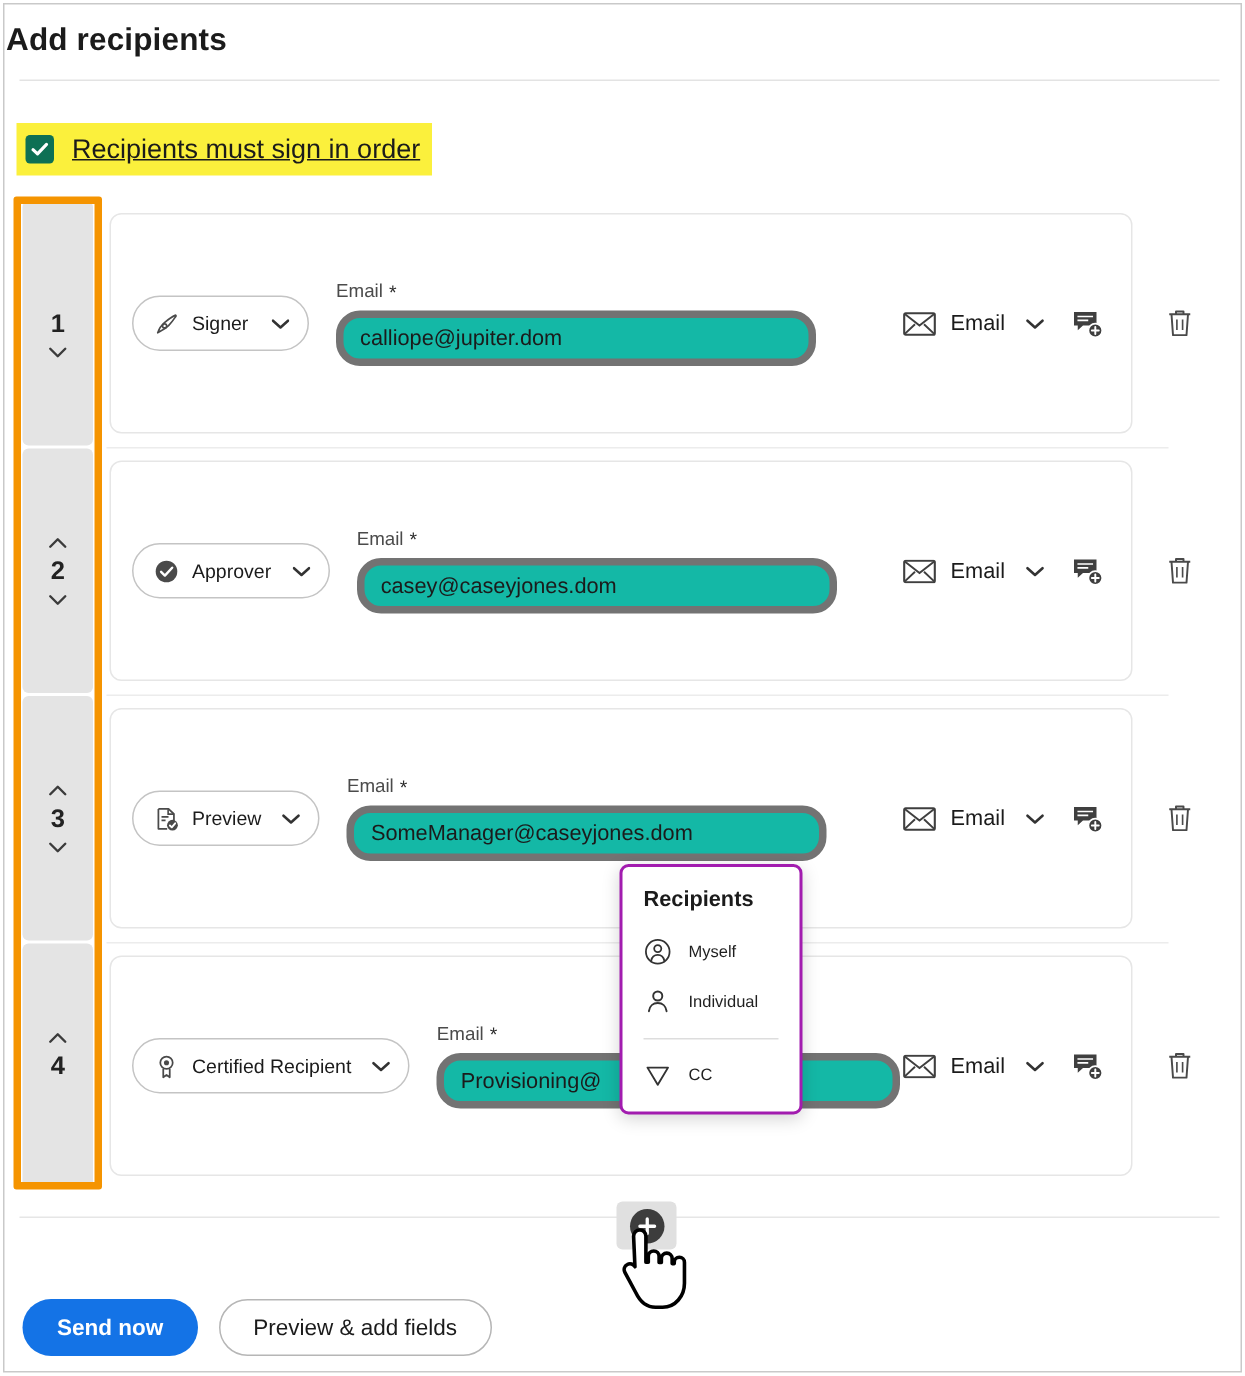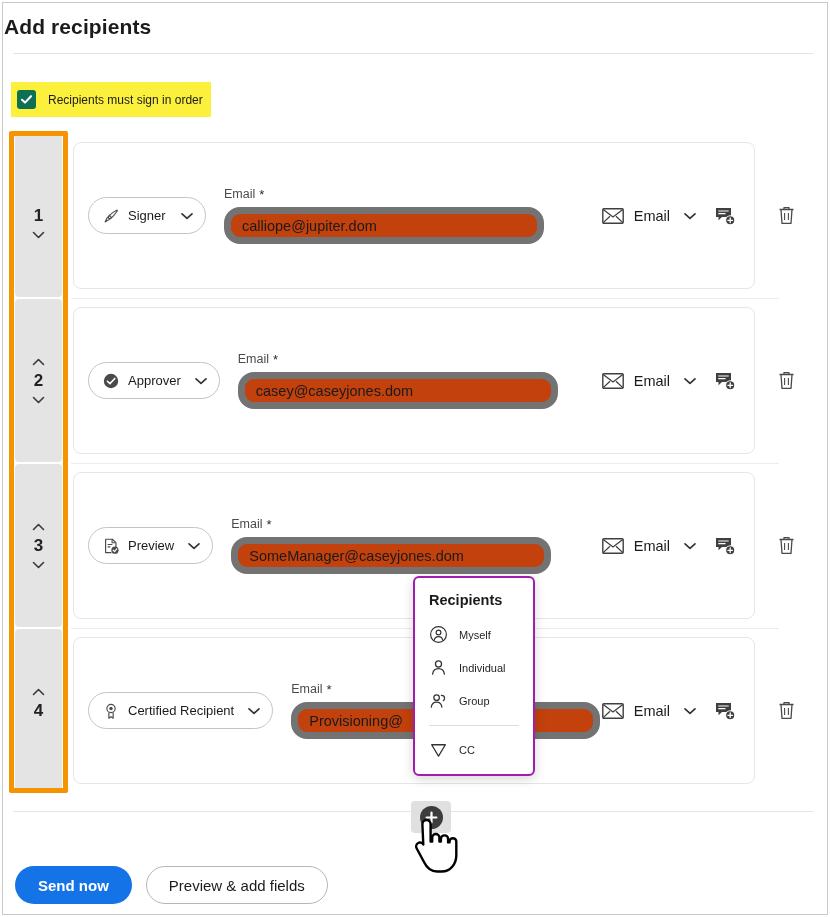--- a/index.html
+++ b/index.html
@@ -49,22 +49,23 @@
   .cbx {
     width: 19px; height: 19px;
     border-radius: 3px;
     background: #0d7054;
     display: flex; align-items: center; justify-content: center;
     flex: none;
   }
   .cbx svg { display:block; }
   .signorder-label {
     margin-left: 12px;
-    font-size: 12px;
+    font-size: 18px;
     color: #1b1b1b;
+    text-decoration: underline;
   }
 
   
   .anno-box {
     position: absolute;
     left: 6px; top: 128px;
     width: 59px; height: 662px;
     border: 5px solid #f59400;
     border-radius: 2px;
     z-index: 40;
@@ -160,23 +161,23 @@
   .email-label {
     font-size: 12.5px;
     color: #4b4b4b;
     margin-bottom: 6px;
     display: flex; align-items: center; gap: 4px;
   }
   .req-star { font-size: 13px; color:#2c2c2c; line-height: 1; }
   .email-input {
     width: 100%;
     height: 37px;
-    border: 7px solid #737373;
+    border: 5px solid #737373;
     border-radius: 16px;
-    background: #c2410c;
+    background: #14b8a6;
     font-family: "Liberation Sans", sans-serif;
     font-size: 14.5px;
     color: #1b1b1b;
     padding: 0 11px;
   }
 
   
   .right-ctrls {
     margin-left: auto;
     display: flex;
@@ -628,30 +629,20 @@
     <div class="popup-item">
       <span class="pm-icon">
         <svg width="19" height="19" viewBox="0 0 20 20">
             <circle cx="10" cy="6.3" r="3.2" fill="none" stroke="currentColor" stroke-width="1.35"></circle>
             <path d="M3.8 17 C4.2 13.3 6.8 11.2 10 11.2 C13.2 11.2 15.8 13.3 16.2 17" fill="none" stroke="currentColor" stroke-width="1.35" stroke-linecap="round"></path>
           </svg>
       </span>
       <span>Individual</span>
     </div>
 
-    <div class="popup-item">
-      <span class="pm-icon">
-        <svg width="19" height="19" viewBox="0 0 20 20">
-            <circle cx="8" cy="7" r="2.9" fill="none" stroke="currentColor" stroke-width="1.3"></circle>
-            <path d="M2.4 17 C2.8 13.6 5 11.6 8 11.6 C11 11.6 13.2 13.6 13.6 17" fill="none" stroke="currentColor" stroke-width="1.3" stroke-linecap="round"></path>
-            <path d="M13 4.6 C15 4.6 16.4 6 16.4 7.6 C16.4 8.7 15.9 9.6 15 10.2" fill="none" stroke="currentColor" stroke-width="1.3" stroke-linecap="round"></path>
-          </svg>
-      </span>
-      <span>Group</span>
-    </div>
 
     <div class="popup-sep"></div>
 
     <div class="popup-item">
       <span class="pm-icon">
         <svg width="19" height="19" viewBox="0 0 20 20">
             <path d="M2.8 5 H17.2 L10 17 Z" fill="none" stroke="currentColor" stroke-width="1.35" stroke-linejoin="round"></path>
           </svg>
       </span>
       <span>CC</span>

